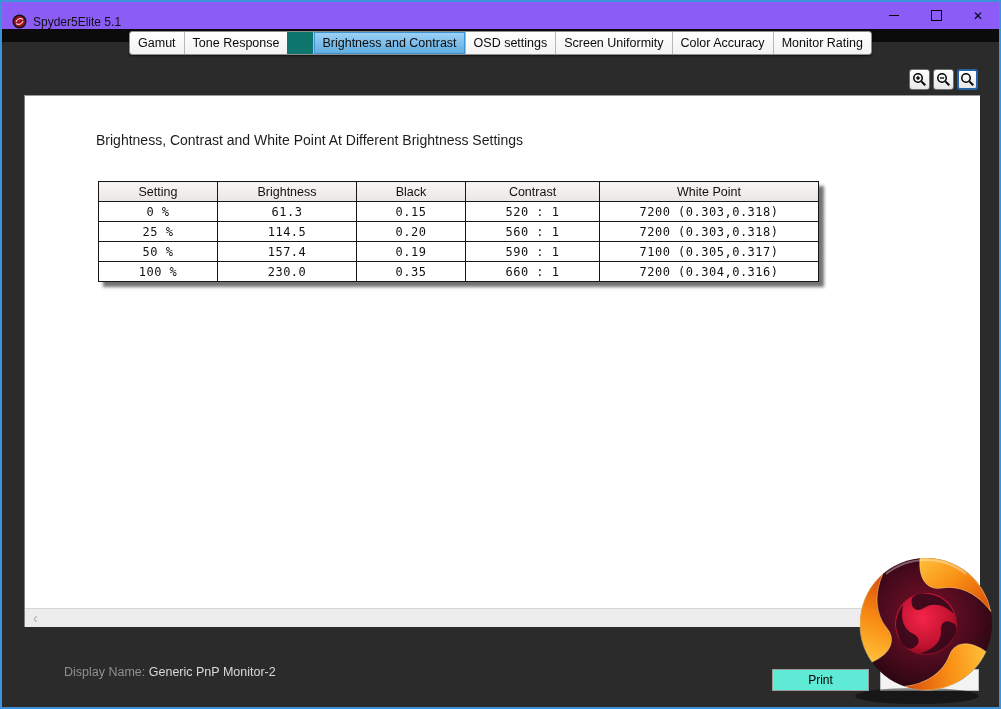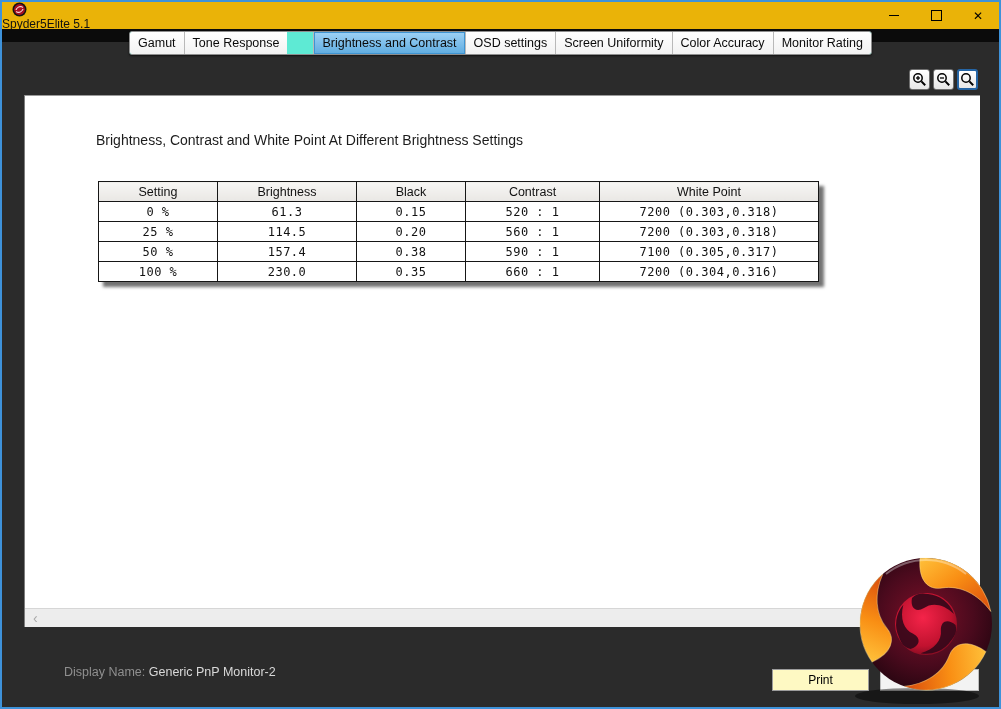--- a/index.html
+++ b/index.html
@@ -3,37 +3,37 @@
 <meta charset="utf-8">
 <style>
   html,body{margin:0;padding:0;background:#555;}
   .window{
     position:relative;width:1001px;height:709px;box-sizing:border-box;
     border:2px solid #3e92da;background:#2b2b2b;overflow:hidden;
     font-family:"Liberation Sans",sans-serif;
   }
   
   .titlebar{
-    position:absolute;left:0;top:0;width:100%;height:27px;background:#eab308;
-    display:flex;align-items:flex-start;flex-direction:column;
+    position:absolute;left:0;top:0;width:100%;height:27px;background:#8b5cf6;
+    display:flex;align-items:flex-end;
   }
   .titlebar .app-icon{margin:0 6px 0 10px;display:flex;align-items:center;}
   .titlebar .title-text{font-size:12px;color:#111;}
   .win-controls{position:absolute;right:0;top:0;height:27px;display:flex;}
   .win-btn{width:42px;height:27px;display:flex;align-items:center;justify-content:center;cursor:default;}
   .glyph-min{width:10px;height:1px;background:#000;}
   .glyph-max{width:9px;height:9px;border:1px solid #000;}
   .glyph-close{font-size:12px;color:#000;line-height:1;}
   
   .strip-black{position:absolute;left:0;top:27px;width:100%;height:13px;background:#0b0b0b;}
   
   .tabs{
     position:absolute;left:0;top:29px;width:100%;display:flex;justify-content:center;z-index:5;
   }
-  .tabs-inner{display:flex;border:1px solid #8e8e8e;border-radius:3px;overflow:hidden;background:#5eead4;box-shadow:0 1px 2px rgba(0,0,0,.6);}
+  .tabs-inner{display:flex;border:1px solid #8e8e8e;border-radius:3px;overflow:hidden;background:#0f766e;box-shadow:0 1px 2px rgba(0,0,0,.6);}
   .tab{
     padding:0 8px;height:22px;line-height:22px;font-size:12.5px;color:#0a0a0a;
     background:linear-gradient(#ffffff,#f2f2f2);border-left:1px solid #b9b9b9;white-space:nowrap;cursor:pointer;
   }
   .tab:first-child{border-left:none;}
   .tab.selected{background:linear-gradient(#9ed2f6,#5face0);box-shadow:inset 0 0 0 1px #3e94d2;margin-left:26px;}
   
   .zoom-tools{position:absolute;top:67px;right:21px;display:flex;gap:3px;z-index:6;}
   .zoom-btn{
     width:21px;height:21px;box-sizing:border-box;border:1px solid #6f6f6f;border-radius:3px;
@@ -67,21 +67,21 @@
   .hscroll{
     position:absolute;left:0;bottom:0;width:100%;height:19px;background:#ededed;
     border-top:1px solid #d6d6d6;display:flex;align-items:center;box-sizing:border-box;cursor:default;
   }
   .hscroll .chev{margin-left:8px;color:#a9a9a9;font-size:14px;line-height:1;}
   
   .display-name{position:absolute;left:62px;top:663px;font-size:12.5px;color:#8f8f8f;z-index:3;}
   .display-name b{color:#d9d9d9;font-weight:normal;}
   .btn{
     position:absolute;top:667px;height:22px;box-sizing:border-box;border:1px solid #9c9c9c;
-    background:#fef9c3;font-size:12px;color:#000;display:flex;align-items:center;justify-content:center;cursor:pointer;
+    background:#5eead4;font-size:12px;color:#000;display:flex;align-items:center;justify-content:center;cursor:pointer;
   }
   .btn-print{left:770px;width:97px;}
   .btn-ghost{left:878px;width:99px;background:#f3f3f3;border-color:#bdbdbd;}
   
   .logo{position:absolute;left:853px;top:551px;z-index:8;pointer-events:none;}
 </style>
 </head>
 <body>
 
 <div class="window">
@@ -170,21 +170,21 @@
         <tr>
           <td>25 %</td>
           <td>114.5</td>
           <td>0.20</td>
           <td>560 : 1</td>
           <td>7200 (0.303,0.318)</td>
         </tr>
         <tr>
           <td>50 %</td>
           <td>157.4</td>
-          <td>0.38</td>
+          <td>0.19</td>
           <td>590 : 1</td>
           <td>7100 (0.305,0.317)</td>
         </tr>
         <tr>
           <td>100 %</td>
           <td>230.0</td>
           <td>0.35</td>
           <td>660 : 1</td>
           <td>7200 (0.304,0.316)</td>
         </tr>

